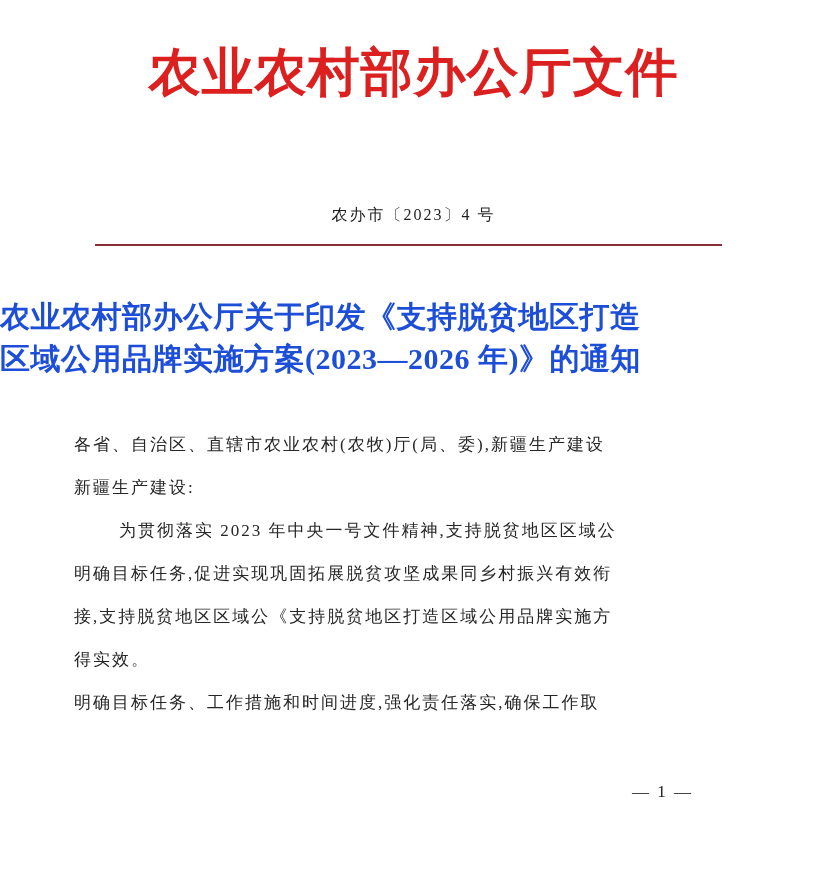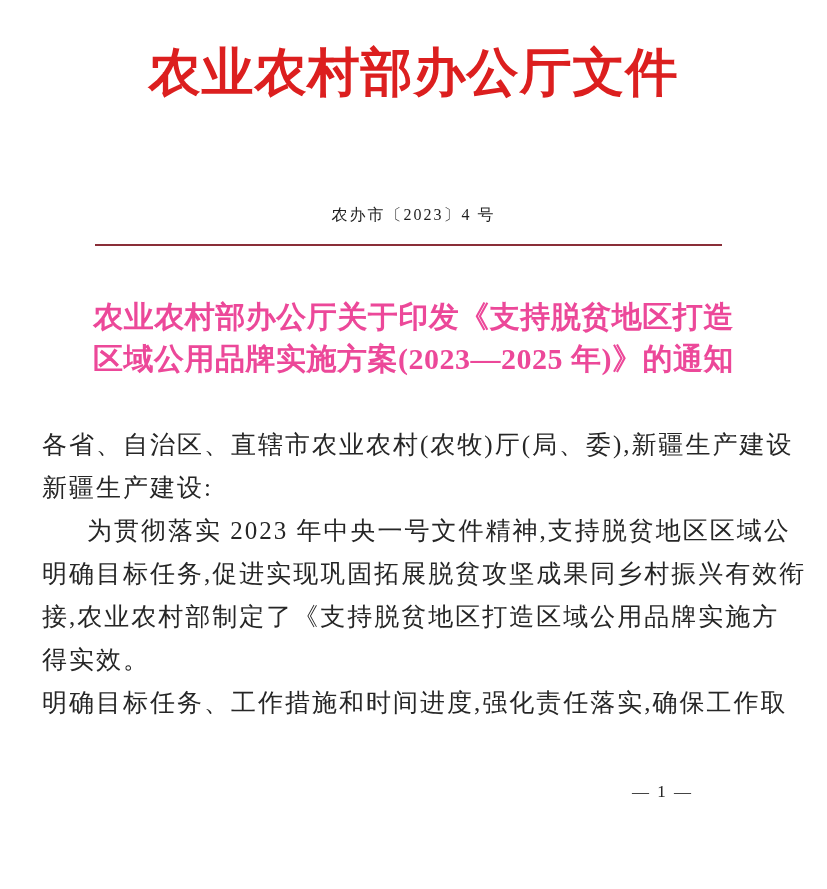--- a/index.html
+++ b/index.html
@@ -41,33 +41,32 @@
     letter-spacing: 2px;
     color: #1e1e1e;
   }
   .red-rule {
     margin: 14px 105px 0 95px;
     height: 2px;
     background: var(--rule-red);
   }
   .notice-title {
     margin: 50px 0 0 0;
-    text-align: center;
     font-size: 30px;
     font-weight: bold;
     line-height: 42px;
     letter-spacing: 0.5px;
-    color: #ec4899;
+    color: #1d4ed8;
   }
   .title-line { display: block; white-space: nowrap; }
   .body-text {
     margin-top: 43px;
-    padding-left: 42px;
+    padding-left: 74px;
     padding-right: 96px;
-    font-size: 25px;
+    font-size: 17px;
     line-height: 43px;
     letter-spacing: 2px;
     color: var(--text-color);
   }
   .body-line { white-space: nowrap; }
   .body-line.indent { text-indent: 45px; }
   .page-number {
     margin-top: 58px;
     height: 20px;
     line-height: 20px;
@@ -84,28 +83,28 @@
 <div class="page">
 
   <div class="header-title">农业农村部办公厅文件</div>
 
   <div class="doc-number">农办市〔2023〕4 号</div>
 
   <div class="red-rule"></div>
 
   <h1 class="notice-title">
     <span class="title-line">农业农村部办公厅关于印发《支持脱贫地区打造</span>
-    <span class="title-line">区域公用品牌实施方案(2023—2025 年)》的通知</span>
+    <span class="title-line">区域公用品牌实施方案(2023—2026 年)》的通知</span>
   </h1>
 
   <div class="body-text">
     <div class="body-line">各省、自治区、直辖市农业农村(农牧)厅(局、委),新疆生产建设</div>
     <div class="body-line">新疆生产建设:</div>
     <div class="body-line indent">为贯彻落实 2023 年中央一号文件精神,支持脱贫地区区域公</div>
     <div class="body-line">明确目标任务,促进实现巩固拓展脱贫攻坚成果同乡村振兴有效衔</div>
-    <div class="body-line">接,农业农村部制定了《支持脱贫地区打造区域公用品牌实施方</div>
+    <div class="body-line">接,支持脱贫地区区域公《支持脱贫地区打造区域公用品牌实施方</div>
     <div class="body-line">得实效。</div>
     <div class="body-line">明确目标任务、工作措施和时间进度,强化责任落实,确保工作取</div>
   </div>
 
   <div class="page-number">— 1 —</div>
 
 </div>
 
 </body></html>

